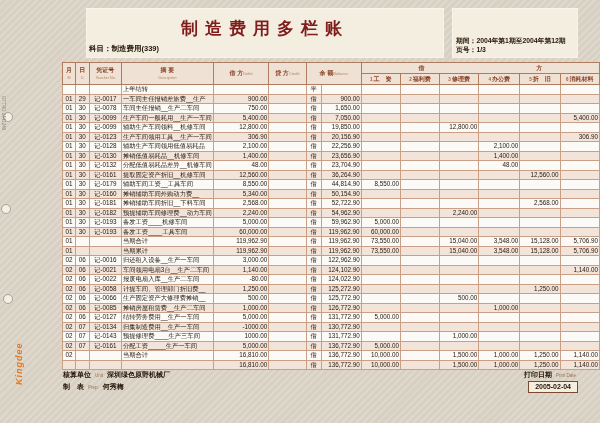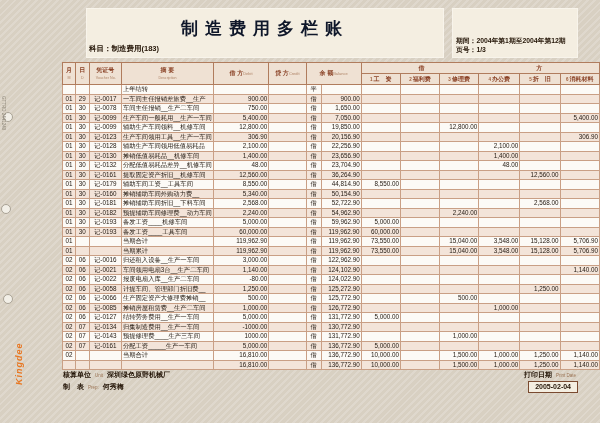--- a/index.html
+++ b/index.html
@@ -6,21 +6,21 @@
   #canvas{
     position:relative;width:600px;height:423px;overflow:hidden;
     background:#d8d0c2;
     background-image:repeating-linear-gradient(135deg, rgba(255,255,255,.18) 0 2px, rgba(0,0,0,0) 2px 5px);
     font-family:"Liberation Sans","DejaVu Sans",sans-serif;
     color:#241507;
   }
   .panel{position:absolute;background:#f4eee1;box-shadow:0 0 0 1px rgba(255,255,255,.35) inset;}
   #title-panel{left:86px;top:8px;width:358px;height:50px;}
   #meta-panel{left:452px;top:8px;width:126px;height:50px;}
-  .big-title{margin-top:9px;text-align:center;font-size:17px;font-weight:bold;letter-spacing:7px;color:#0f172a;white-space:nowrap;}
+  .big-title{margin-top:9px;text-align:center;font-size:17px;font-weight:bold;letter-spacing:7px;color:#7f1d1d;white-space:nowrap;}
   .subject-line{position:absolute;left:3px;bottom:4px;font-size:7.5px;font-weight:bold;}
   .meta-lines{position:absolute;left:4px;bottom:4px;font-size:6.8px;font-weight:bold;line-height:9px;white-space:nowrap;}
 
   table.ledger{
     position:absolute;left:62px;top:62px;border-collapse:collapse;table-layout:fixed;
     background:#fcfaf6;border:1px solid #8f5f42;
   }
   .ledger th,.ledger td{border:1px solid #c99f85;padding:0 1px;overflow:hidden;white-space:nowrap;}
   .ledger thead th{
     background:#efe1d3;color:#8a4226;font-weight:bold;font-size:6px;line-height:7px;
@@ -61,21 +61,21 @@
   <div class="hole" style="left:3px;top:294px;"></div>
 
   <div id="left-code" class="rot">GTTRD 2441249</div>
   <div id="brand" class="rot">Kingdee</div>
   <div id="right-code" class="rot">K2/J07</div>
   <div id="right-caption" class="rot">多栏账(借)</div>
 
   <div id="title-panel" class="panel">
     <div class="big-title">制造费用多栏账</div>
     <div class="subject-line">
-      <span>科目：</span><span>制造费用(183)</span>
+      <span>科目：</span><span>制造费用(339)</span>
     </div>
   </div>
   <div id="meta-panel" class="panel">
     <div class="meta-lines">
       <div><span>期间：</span><span>2004年第1期至2004年第12期</span></div>
       <div><span>页号：</span><span>1/3</span></div>
     </div>
   </div>
 
   <table class="ledger">

